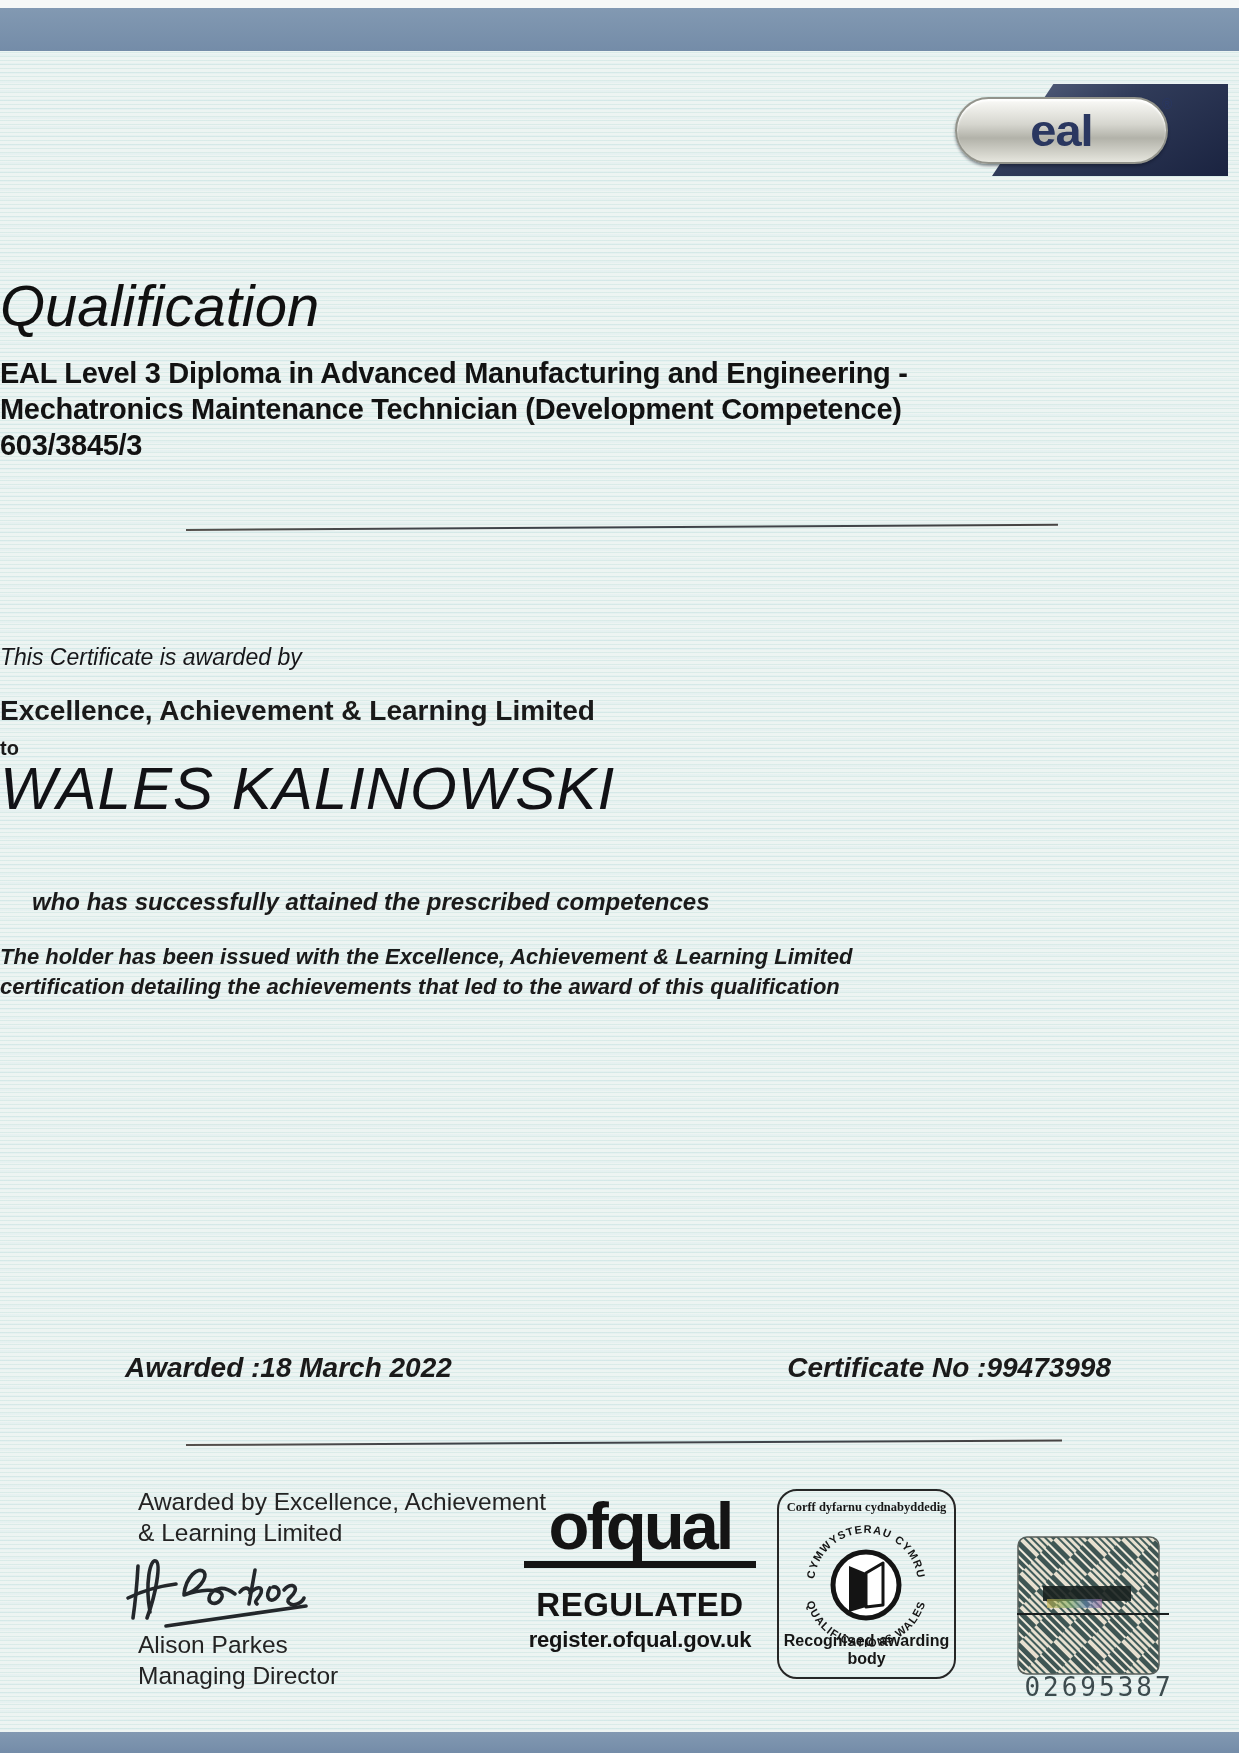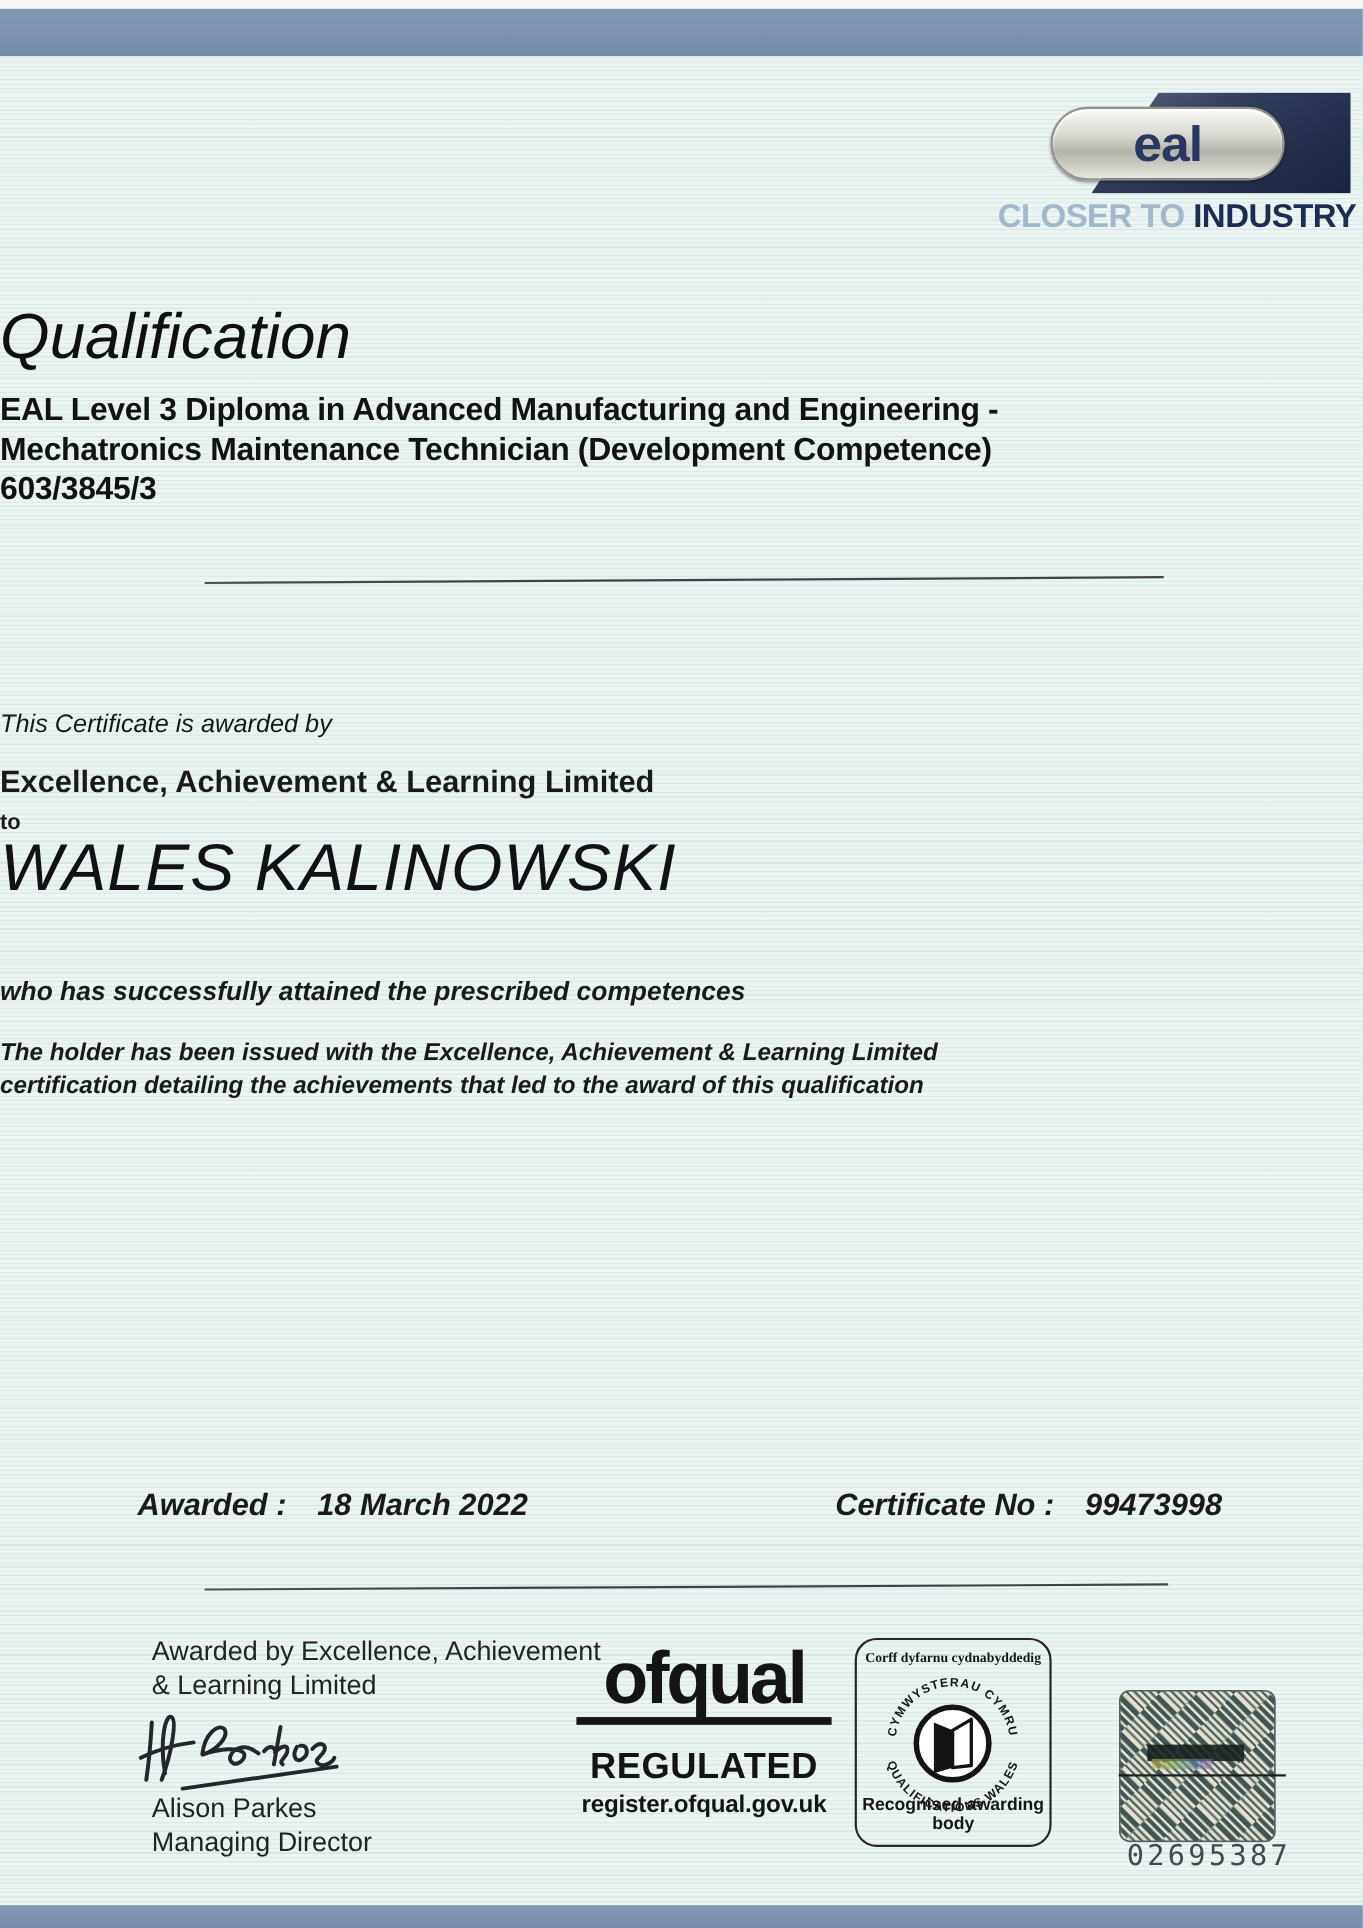--- a/index.html
+++ b/index.html
@@ -51,26 +51,26 @@
   .qual-title{top:355px;font-weight:700;font-size:29px;line-height:36px;color:#121212;letter-spacing:-0.3px;}
 
   .divider{height:2px;background:linear-gradient(90deg,#55504c,#3e4349 30%,#3e4349 70%,#474443);transform-origin:left center;}
   .divider.d1{left:186px;top:529px;width:872px;transform:rotate(-0.35deg);}
   .divider.d2{left:186px;top:1444px;width:876px;transform:rotate(-0.3deg);}
 
   .intro{top:644px;font-style:italic;font-size:23px;color:#17171a;}
   .issuer{top:695px;font-weight:700;font-size:28px;}
   .to-label{top:737px;font-weight:700;font-size:20px;}
   .recipient{top:754px;font-style:italic;font-size:60px;letter-spacing:1px;color:#121216;}
-  .attained{top:888px;font-style:italic;font-weight:700;font-size:24px;}
+  .attained{top:888px;font-style:italic;font-weight:700;font-size:24px;margin-left:32px;}
   .holder{top:942px;font-style:italic;font-weight:700;font-size:22px;line-height:30px;}
 
   .details{left:125px;right:128px;top:1352px;display:flex;justify-content:space-between;
     font-style:italic;font-weight:700;font-size:28px;white-space:nowrap;}
-  .detail-group span + span{margin-left:28px;}
+  .detail-group span + span{}
 
   .awardedby{left:138px;top:1486px;font-size:24.5px;line-height:31px;color:#232323;}
   .signature-svg{left:118px;top:1546px;}
   .signatory{left:138px;top:1629px;font-size:24.5px;line-height:31px;color:#232323;}
 
   .ofqual{left:524px;top:1494px;width:232px;text-align:center;color:#141414;}
   .ofq-word{font-weight:700;font-size:67px;letter-spacing:-3px;line-height:0.95;}
   .ofq-bar{height:7px;background:#141414;margin-top:3px;}
   .ofq-reg{font-weight:700;font-size:33px;letter-spacing:0.5px;margin-top:18px;white-space:nowrap;}
   .ofq-url{font-weight:700;font-size:22px;margin-top:3px;white-space:nowrap;letter-spacing:-0.2px;}
@@ -93,21 +93,20 @@
 
   <div class="abs strip-white"></div>
   <div class="abs band top"></div>
   <div class="abs band bottom"></div>
 
   <div class="abs eal-trap"></div>
   <div class="abs eal-pill">
     <span class="eal-word">eal</span>
   </div>
   <div class="abs eal-reg">®</div>
-  <div class="abs tagline"><span class="lt">CLOSER TO </span><span class="dk">INDUSTRY</span></div>
 
   <div class="abs centered heading">Qualification</div>
 
   <div class="abs centered qual-title">
     <div>EAL Level 3 Diploma in Advanced Manufacturing and Engineering -</div>
     <div>Mechatronics Maintenance Technician (Development Competence)</div>
     <div>603/3845/3</div>
   </div>
 
   <div class="abs divider d1"></div>

